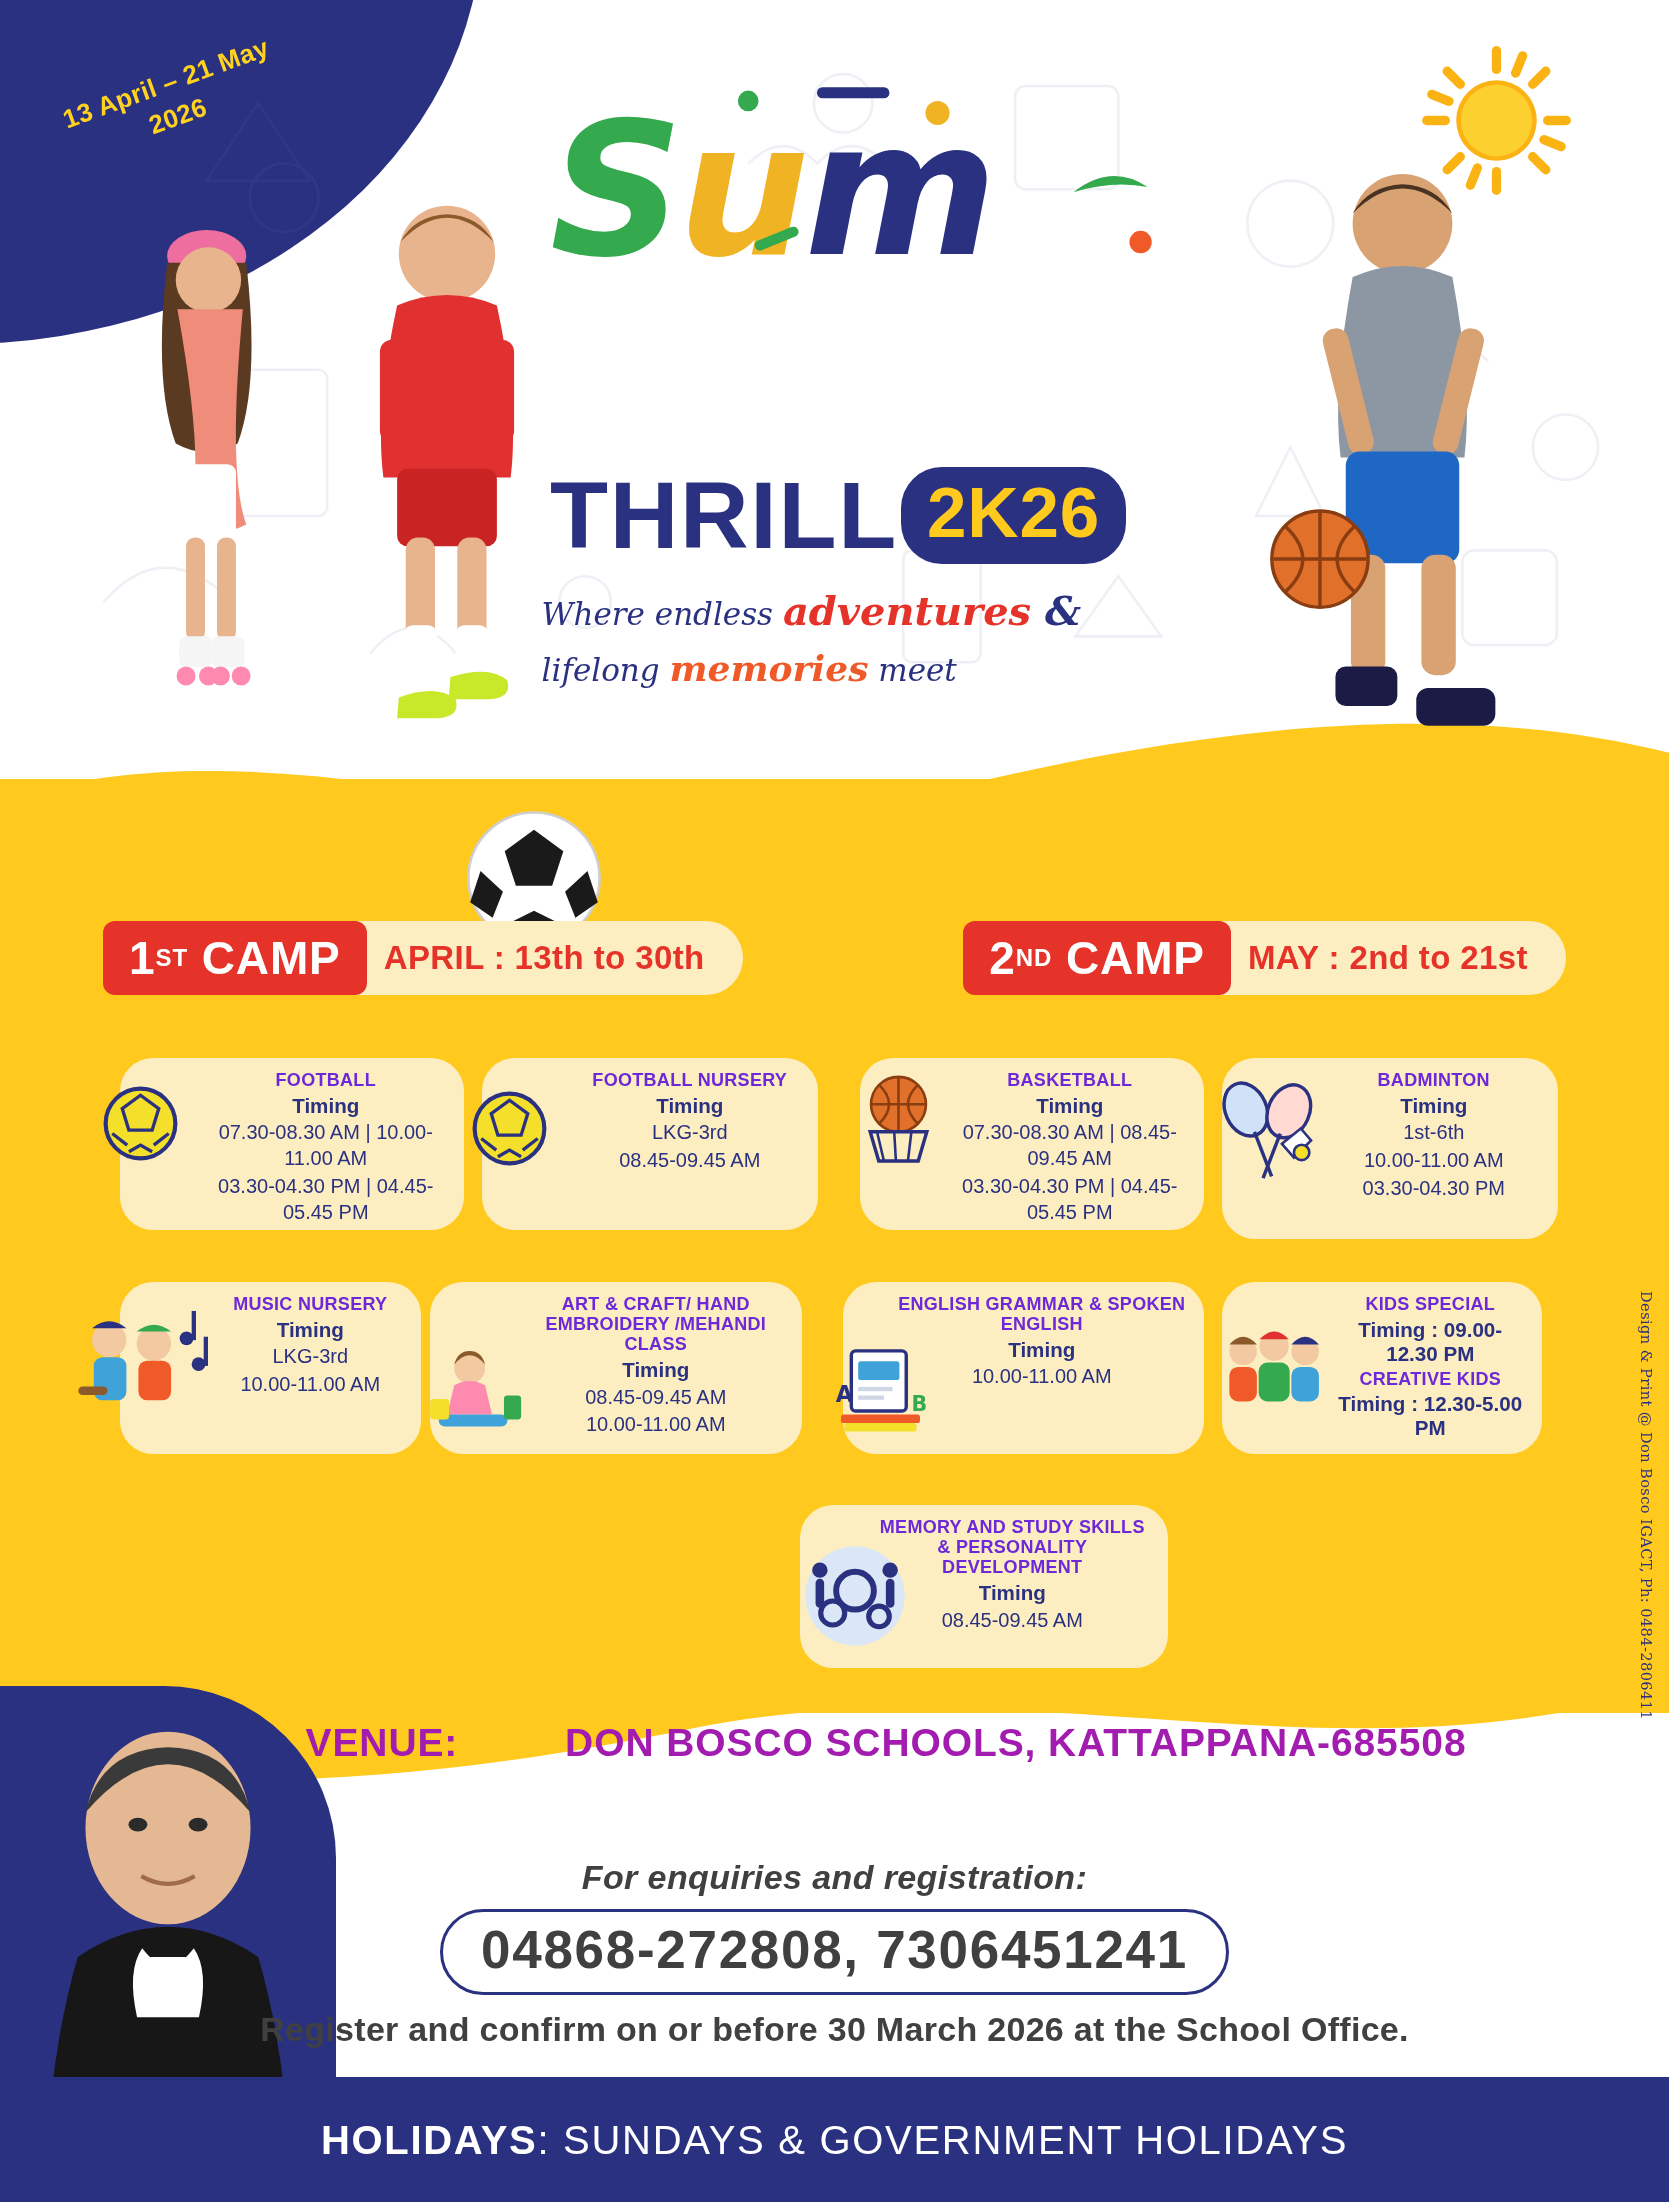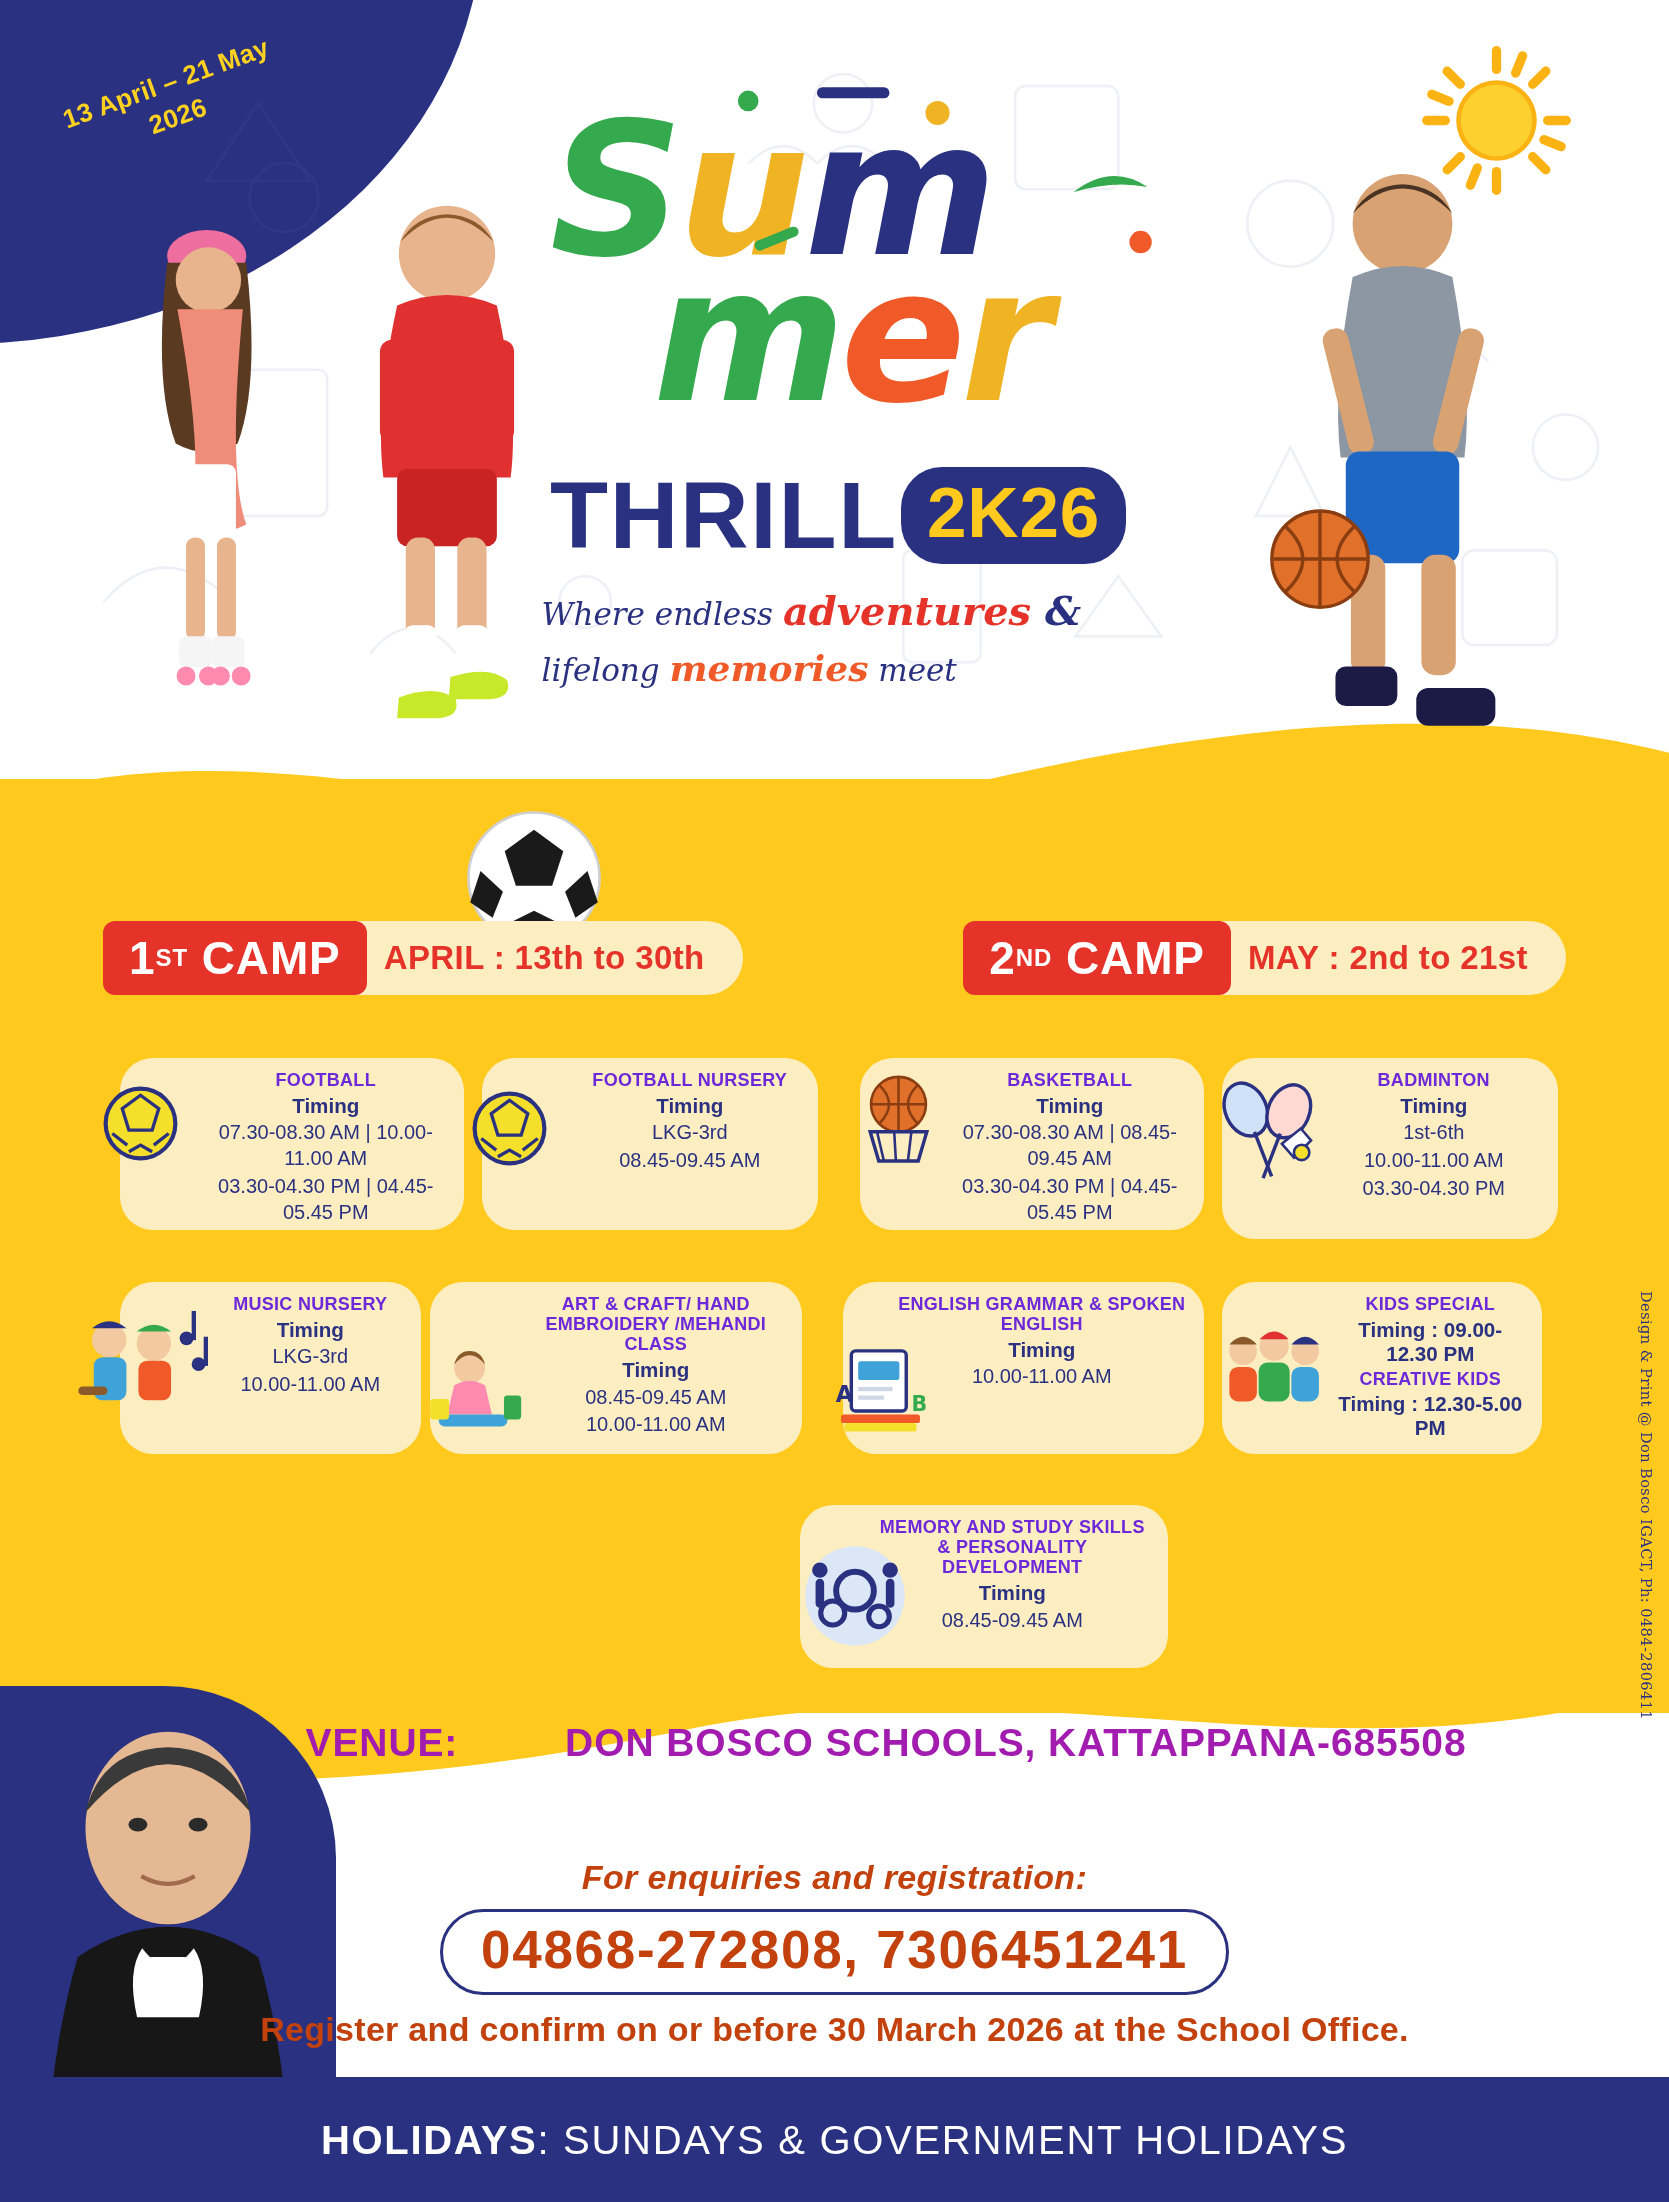--- a/index.html
+++ b/index.html
@@ -259,21 +259,21 @@
     letter-spacing: 0.9px;
     padding-left: 103px;
   }
 
   .enquiry {
     position: absolute;
     left: 0; top: 1858px;
     width: 1669px;
     text-align: center;
     z-index: 14;
-    color: #c2410c;
+    color: #404040;
   }
   .enquiry .line1 {
     font-size: 34px;
     font-style: italic;
     font-weight: 700;
     letter-spacing: 0.4px;
   }
   .phone-pill {
     display: inline-block;
     margin-top: 12px;
@@ -465,23 +465,20 @@
     <rect x="186" y="620" width="92" height="44" rx="14" fill="#1b1b45"></rect>
     <circle cx="74" cy="470" r="56" fill="#e0702a" stroke="#8b3d12" stroke-width="4"></circle>
     <path d="M20 470 h108 M74 414 v112 M34 432 q40 38 0 76 M114 432 q-40 38 0 76" stroke="#8b3d12" stroke-width="4" fill="none"></path>
   </svg>
 
   <div class="title-wrap">
     <div class="summer-word">
       <div class="sum-letters">
         <span class="l-s">S</span><span class="l-u">u</span><span class="l-m">m</span>
       </div>
-      <div class="mer-letters">
-        <span class="l-m2">m</span><span class="l-e">e</span><span class="l-r">r</span>
-      </div>
       <svg style="position:absolute;left:0;top:0;width:723px;height:370px;" viewBox="0 0 840 430">
         <circle cx="250" cy="22" r="12" fill="#34a94d"></circle>
         <rect x="330" y="6" width="84" height="13" rx="6" fill="#2a3180"></rect>
         <circle cx="470" cy="36" r="14" fill="#f0b323"></circle>
         <circle cx="706" cy="186" r="13" fill="#f05a28"></circle>
         <rect x="256" y="176" width="54" height="12" rx="6" fill="#34a94d" transform="rotate(-22 283 182)"></rect>
         <path d="M628 128 q44 -34 86 -6 q-40 -8 -86 6 Z" fill="#34a94d"></path>
       </svg>
     </div>
 

